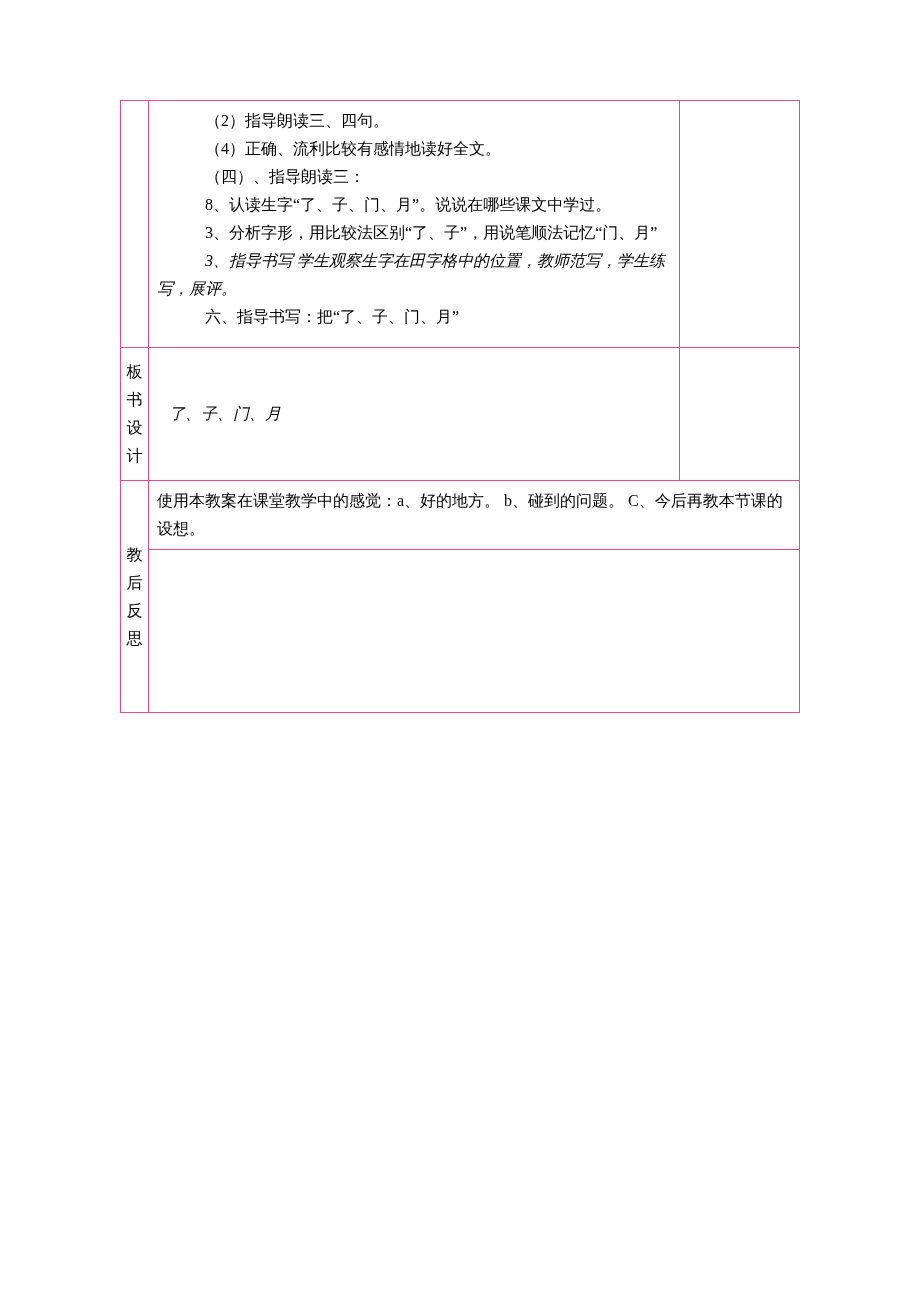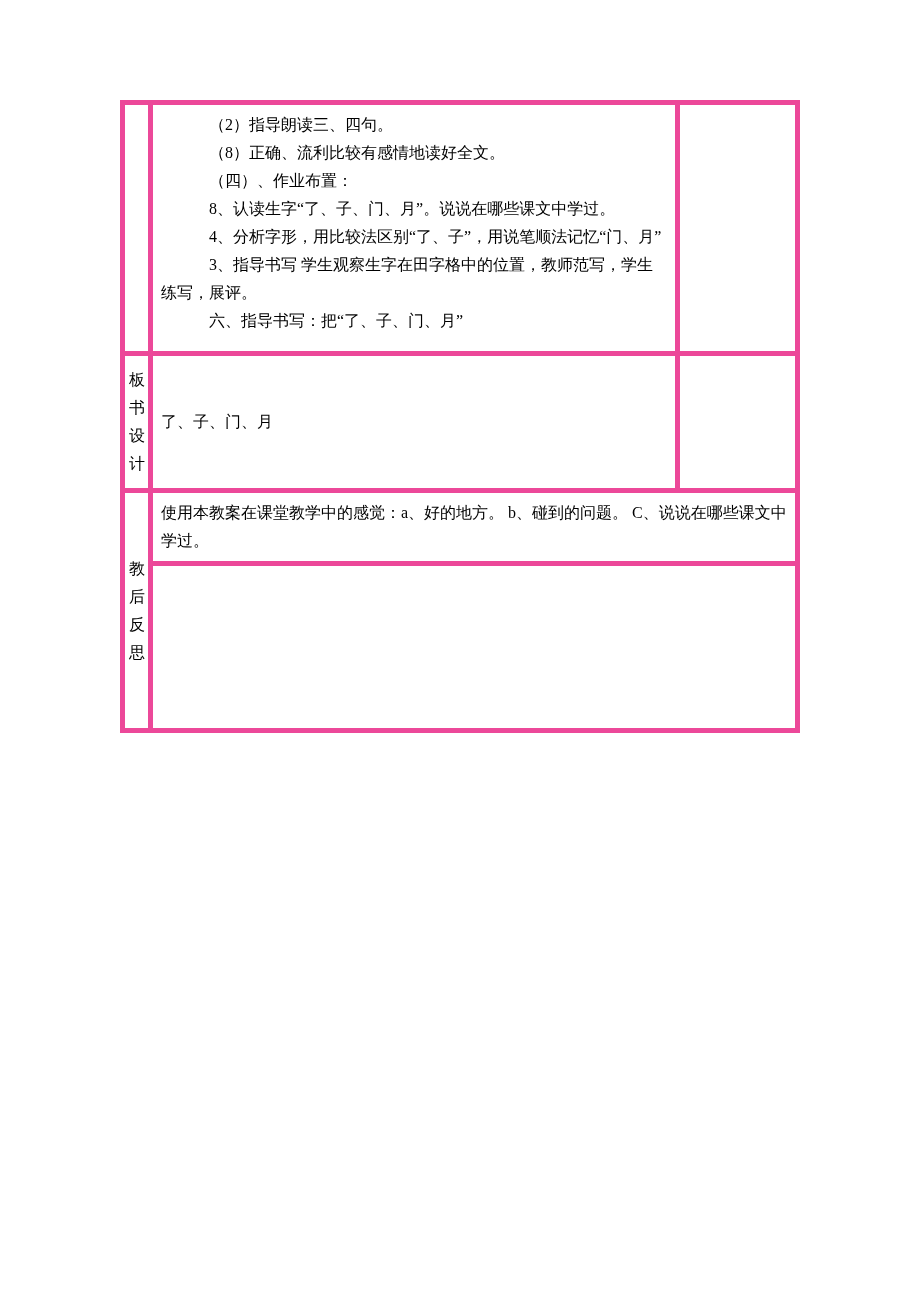--- a/index.html
+++ b/index.html
@@ -1,47 +1,47 @@
 <!DOCTYPE html>
 <html><head>
   <meta charset="utf-8">
   <style>
     * { margin: 0; padding: 0; box-sizing: border-box; }
     body { background: #ffffff; font-family: "SimSun", "宋体", serif; font-size: 16px; color: #000; padding: 100px 120px; width: 920px; }
     table { border-collapse: collapse; width: 100%; table-layout: fixed; }
-    td { border: 5px solid #ec4899; vertical-align: top; padding: 6px 8px; line-height: 1.75; }
+    td { border: 1px solid #ec4899; vertical-align: top; padding: 6px 8px; line-height: 1.75; }
     .vcol { width: 28px; text-align: center; vertical-align: middle; padding: 10px 4px; }
     .vcol span { display: block; }
     .rcol { width: 120px; }
     .indent1 { text-indent: 3em; display: block; }
-    .nowrap { white-space: normal; }
-    .row2-content { padding-left: 8px; }
+    .nowrap { white-space: normal; font-style: italic; }
+    .row2-content { padding-left: 20px; font-style: italic; }
     .reflection-cell { padding: 6px 8px; }
     .reflection-note { line-height: 1.75; }
     .empty-space { height: 150px; }
   </style>
 </head>
 <body>
 
 <table>
   <colgroup>
     <col style="width:28px">
     <col>
     <col style="width:120px">
   </colgroup>
 
   <tbody>
       <tr>
     <td class="vcol"></td>
     <td>
       <span class="indent1">（2）指导朗读三、四句。</span>
-      <span class="indent1">（8）正确、流利比较有感情地读好全文。</span>
-      <span class="indent1">（四）、作业布置：</span>
+      <span class="indent1">（4）正确、流利比较有感情地读好全文。</span>
+      <span class="indent1">（四）、指导朗读三：</span>
       <span class="indent1">8、认读生字“了、子、门、月”。说说在哪些课文中学过。</span>
-      <span class="indent1">4、分析字形，用比较法区别“了、子”，用说笔顺法记忆“门、月”</span>
+      <span class="indent1">3、分析字形，用比较法区别“了、子”，用说笔顺法记忆“门、月”</span>
       <span class="indent1 nowrap" style="text-indent:3em;"><span>3、指导书写 学生观察生字在田字格中的位置，教师范写，学生练写，展评。</span></span>
       <span class="indent1">六、指导书写：把“了、子、门、月”</span>
       <div style="height:10px"></div>
     </td>
     <td class="rcol"></td>
   </tr>
 
   <tr>
     <td class="vcol">
       <span>板</span>
@@ -56,21 +56,21 @@
   </tr>
 
   <tr>
     <td class="vcol" rowspan="2" style="vertical-align:middle;">
       <span>教</span>
       <span>后</span>
       <span>反</span>
       <span>思</span>
     </td>
     <td colspan="2" class="reflection-cell">
-      <div class="reflection-note">使用本教案在课堂教学中的感觉：a、好的地方。  b、碰到的问题。  C、说说在哪些课文中学过。</div>
+      <div class="reflection-note">使用本教案在课堂教学中的感觉：a、好的地方。  b、碰到的问题。  C、今后再教本节课的设想。</div>
     </td>
   </tr>
   <tr>
     <td colspan="2">
       <div class="empty-space"></div>
     </td>
   </tr>
 
 </tbody>
   </table>

